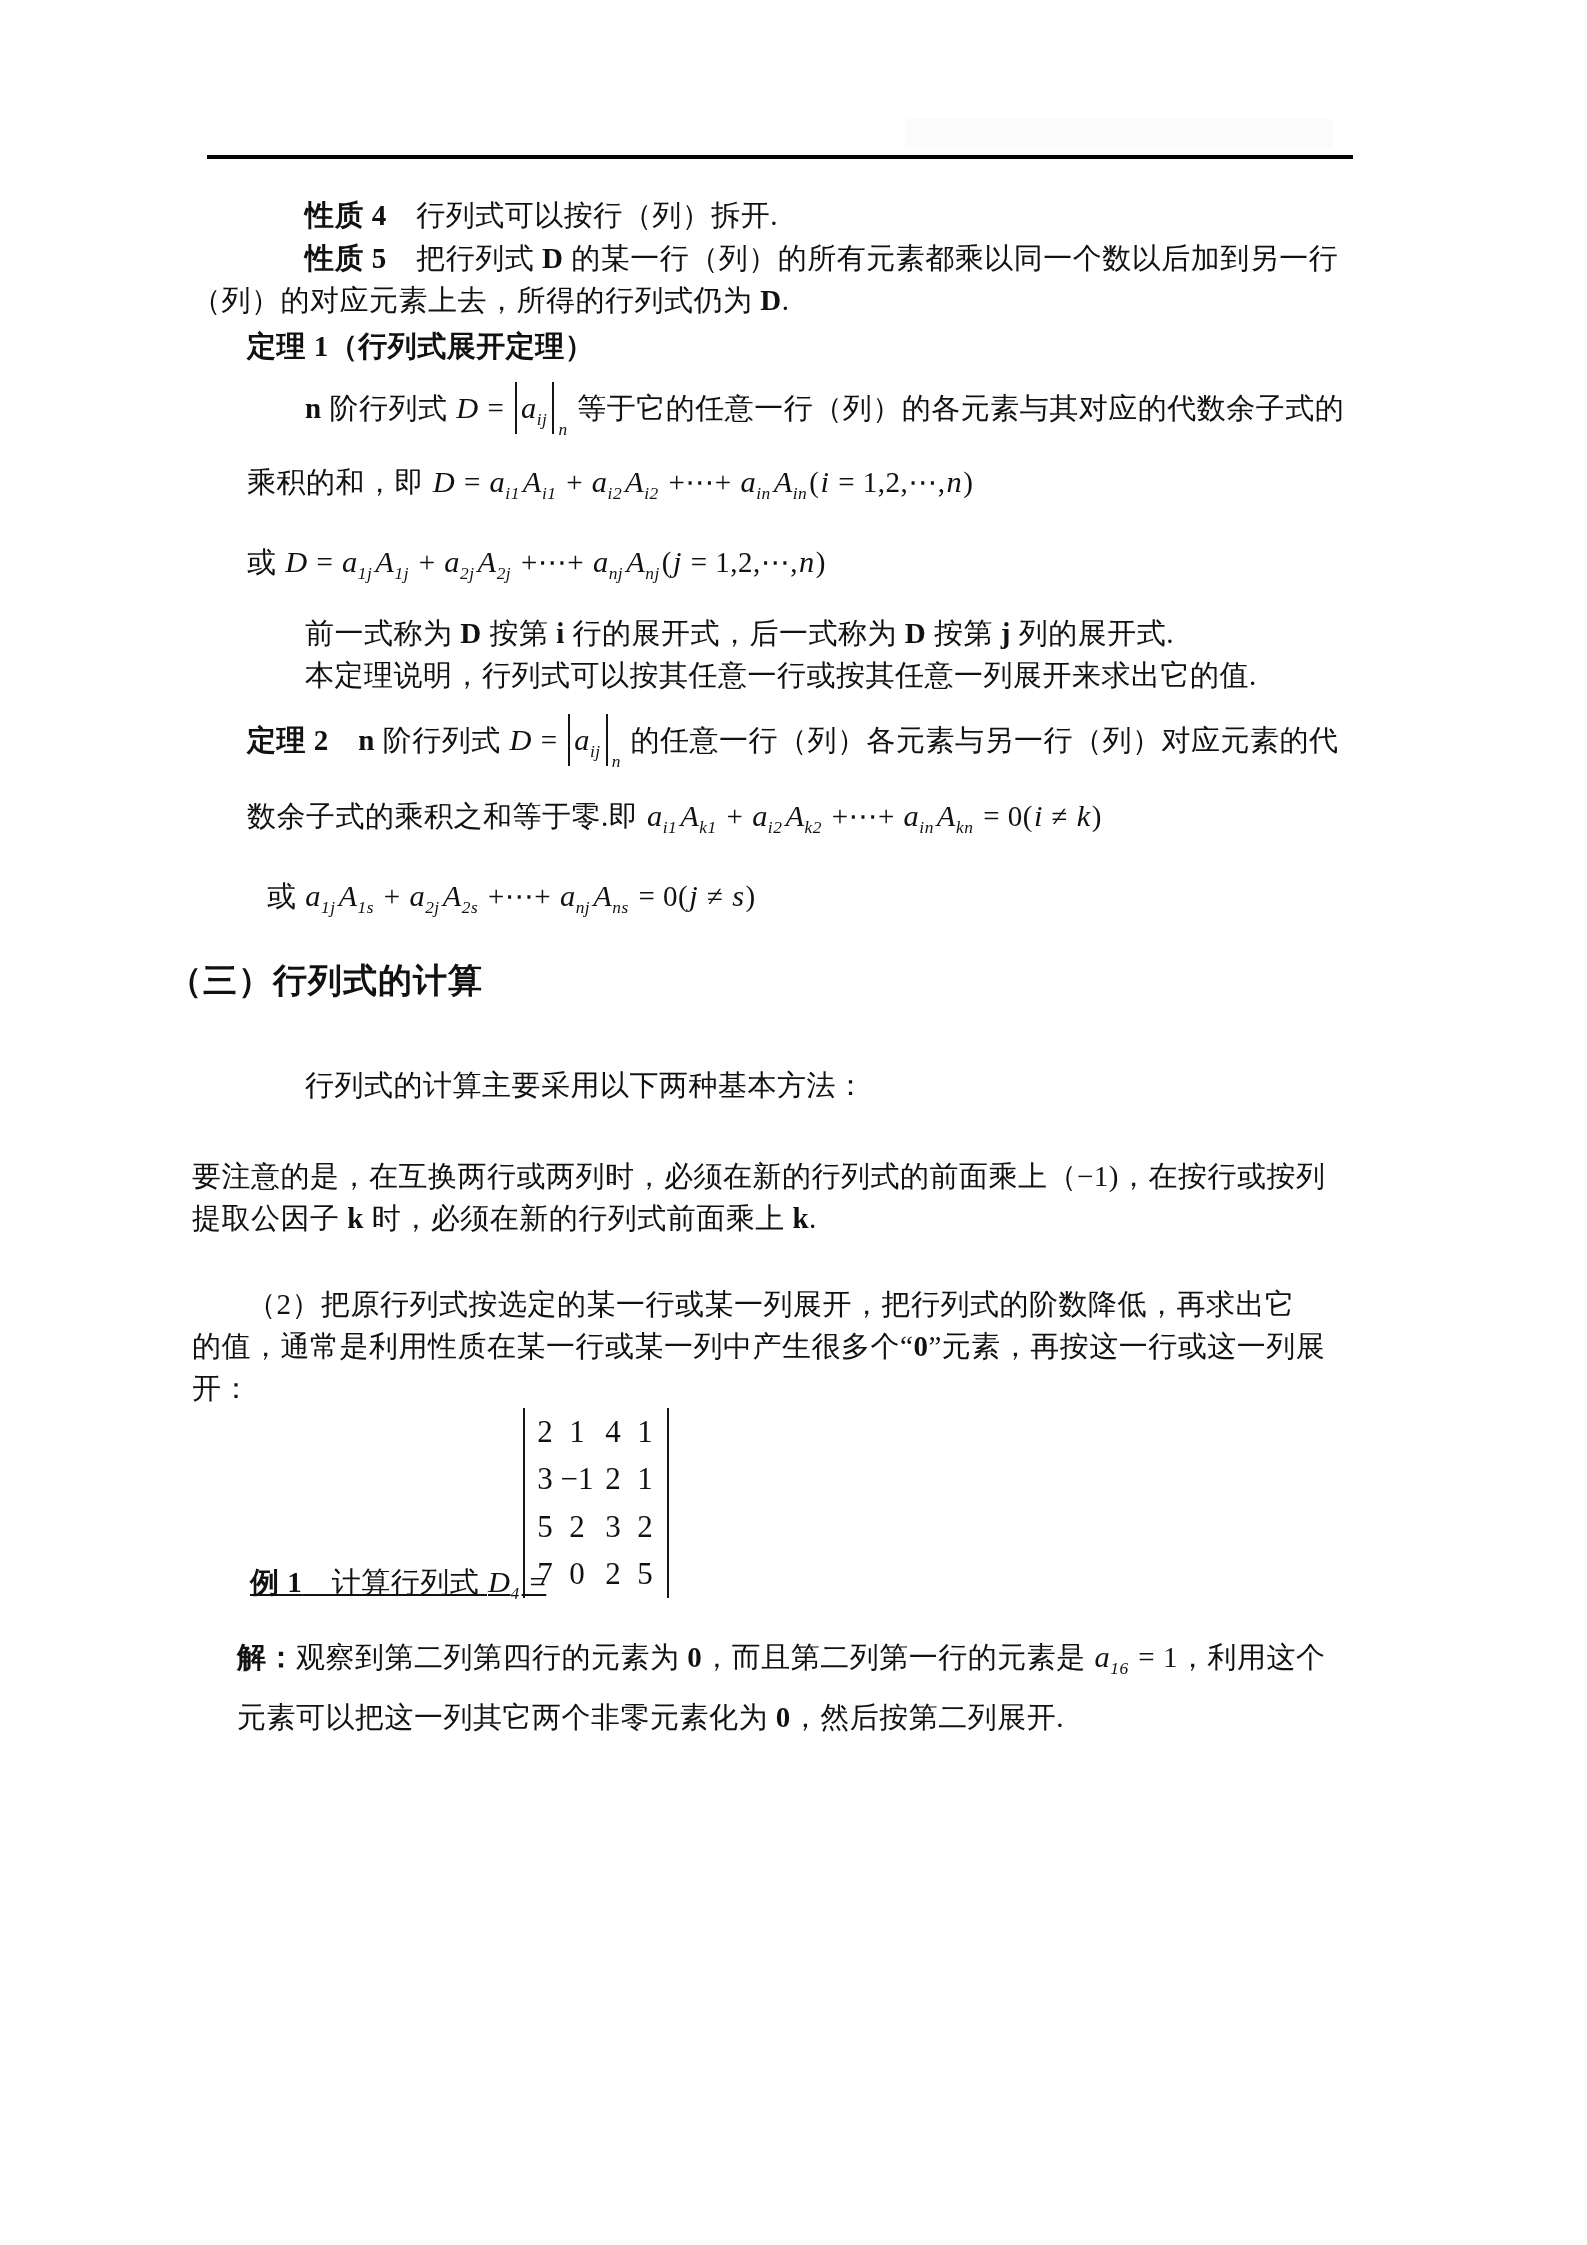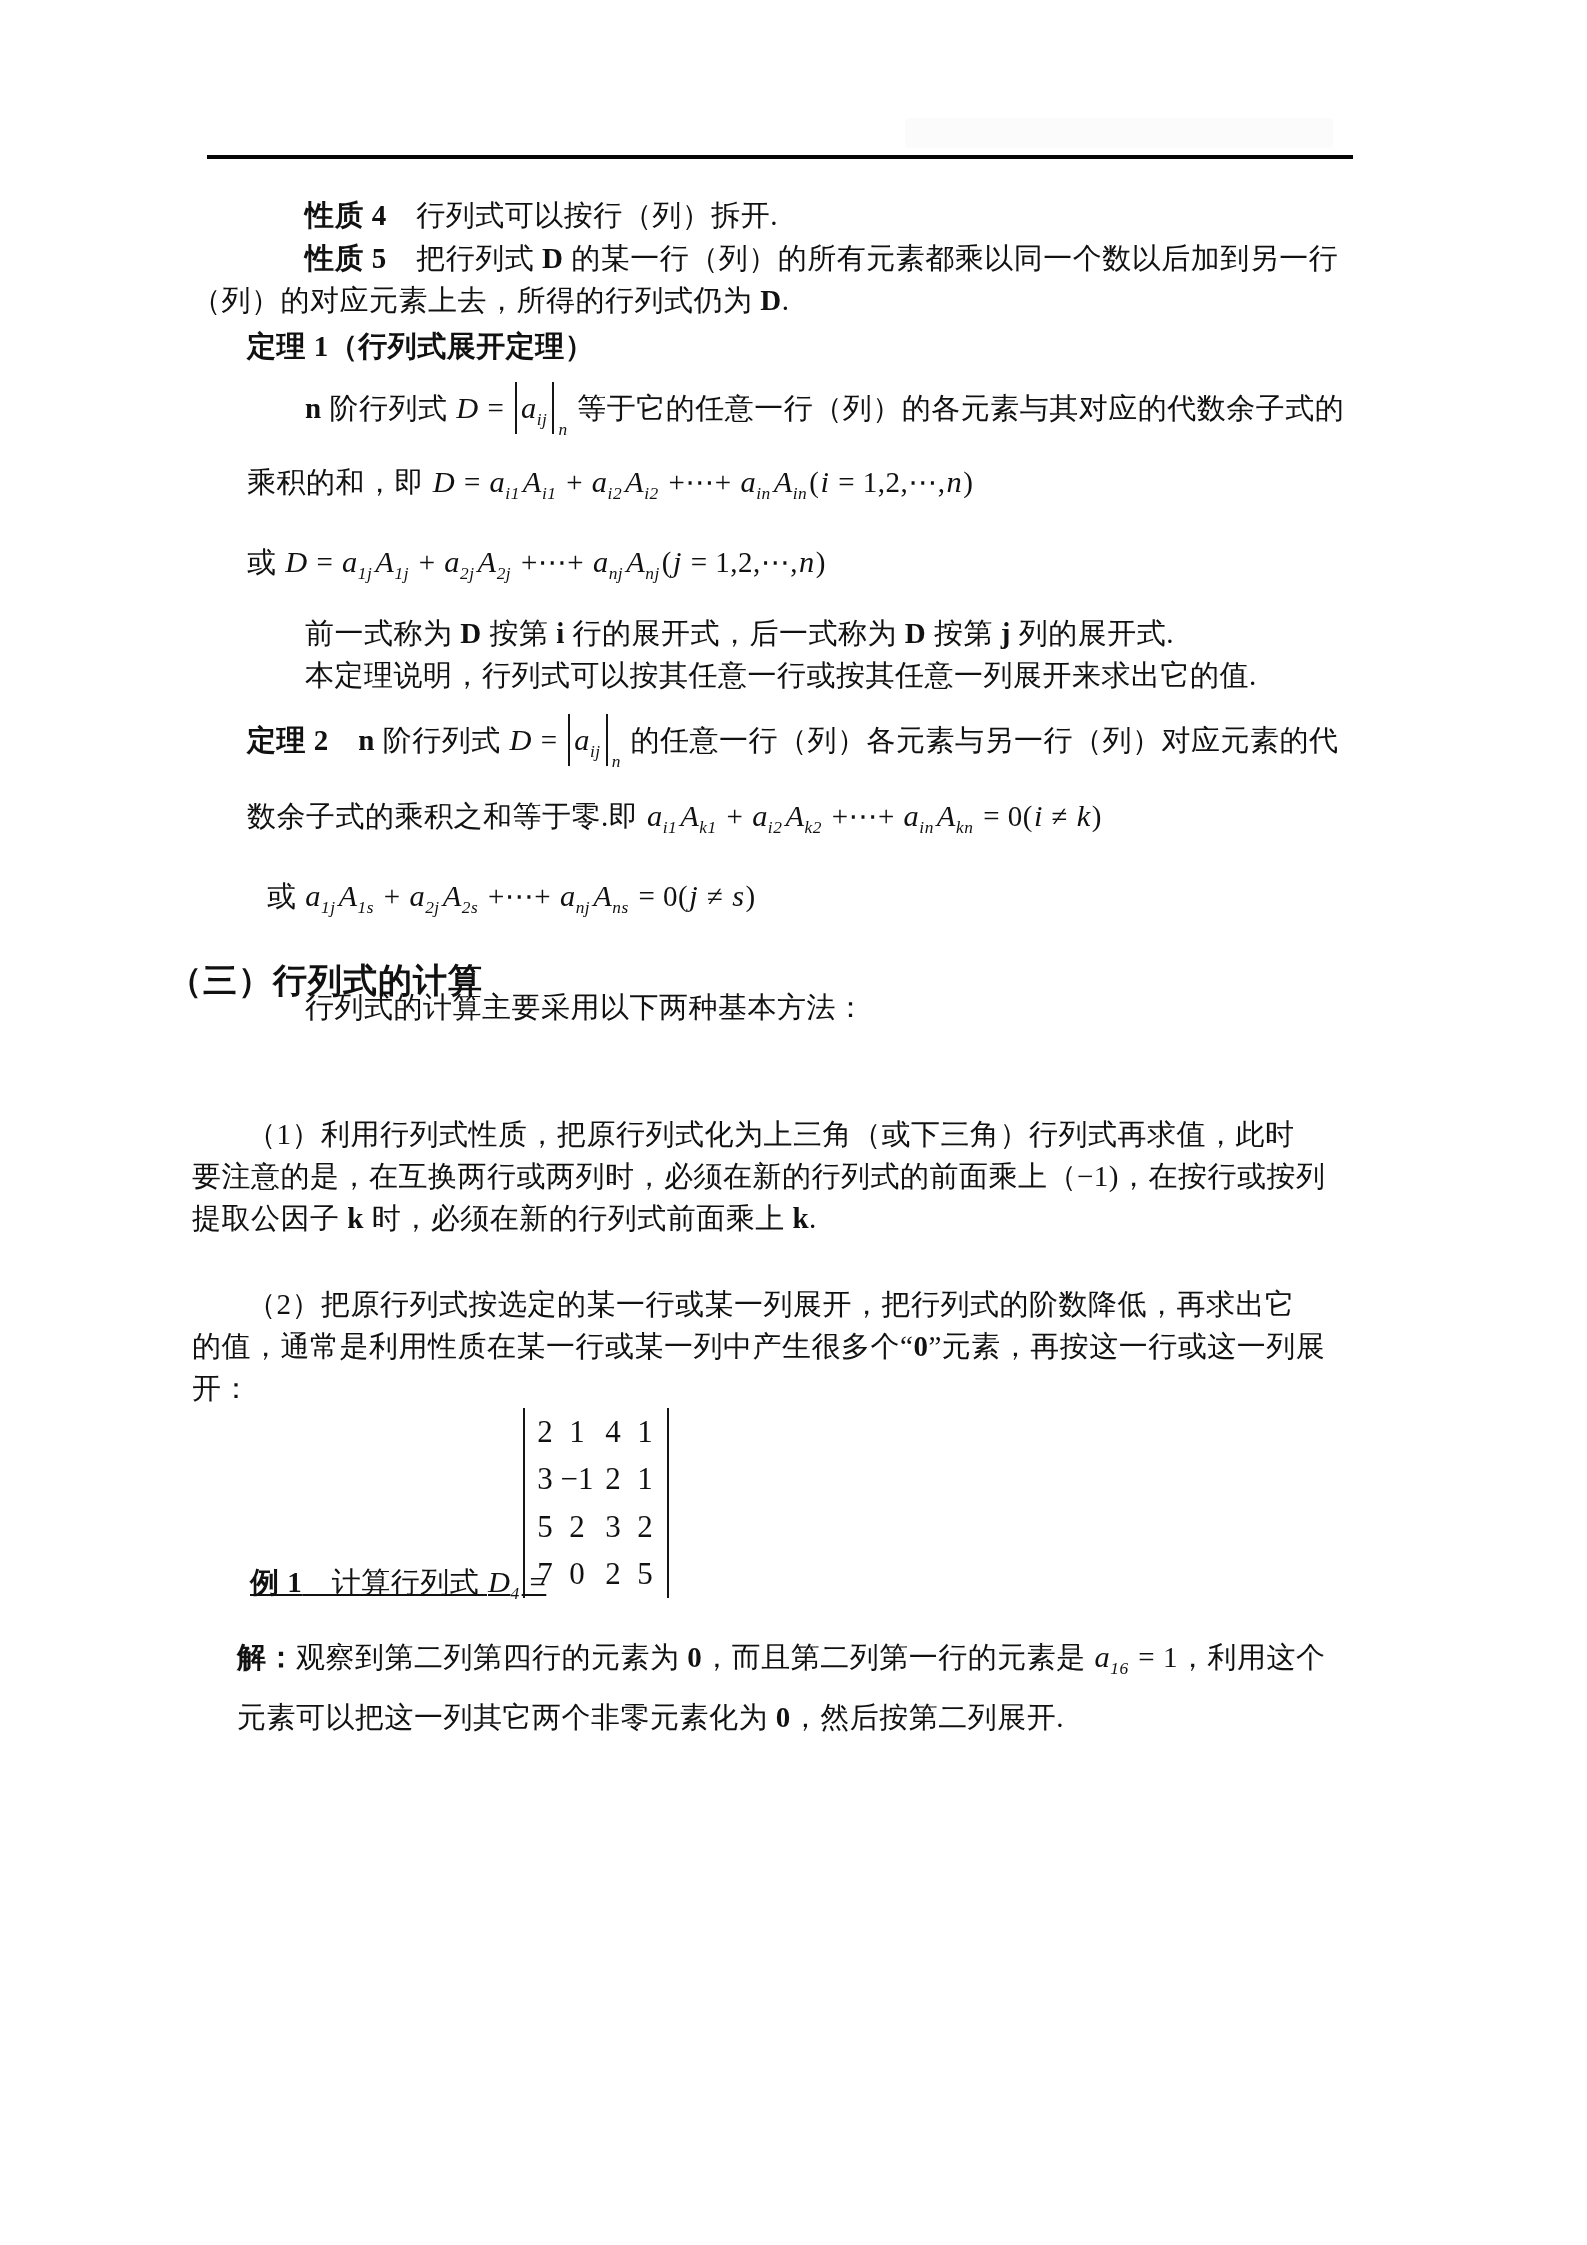--- a/index.html
+++ b/index.html
@@ -75,23 +75,22 @@
   <div class="ln" style="left:247px;top:542px;"><span class="rk-n">或 </span><span class="rk-v">D</span><span class="rk-n"> = </span><span class="rk-v">a</span><span class="rk-s">1j</span><span class="rk-v">A</span><span class="rk-s">1j</span><span class="rk-n"> + </span><span class="rk-v">a</span><span class="rk-s">2j</span><span class="rk-v">A</span><span class="rk-s">2j</span><span class="rk-n"> +⋯+ </span><span class="rk-v">a</span><span class="rk-s">nj</span><span class="rk-v">A</span><span class="rk-s">nj</span><span class="rk-n">(</span><span class="rk-v">j</span><span class="rk-n"> = 1,2,⋯,</span><span class="rk-v">n</span><span class="rk-n">)</span></div>
 
   <div class="ln" style="left:305px;top:614px;"><span class="rk-n">前一式称为 </span><span class="rk-b">D</span><span class="rk-n"> 按第 </span><span class="rk-b">i</span><span class="rk-n"> 行的展开式，后一式称为 </span><span class="rk-b">D</span><span class="rk-n"> 按第 </span><span class="rk-b">j</span><span class="rk-n"> 列的展开式.</span></div>
   <div class="ln" style="left:305px;top:656px;">本定理说明，行列式可以按其任意一行或按其任意一列展开来求出它的值.</div>
 
   <div class="ln" style="left:247px;top:714px;"><span class="rk-b">定理 2</span><span class="rk-n">　</span><span class="rk-b">n</span><span class="rk-n"> 阶行列式 </span><span class="rk-v">D</span><span class="rk-n"> = </span><span class="rk-bar"></span><span class="rk-v">a</span><span class="rk-s">ij</span><span class="rk-bar"></span><span class="rk-sn">n</span><span class="rk-n"> 的任意一行（列）各元素与另一行（列）对应元素的代</span></div>
   <div class="ln" style="left:247px;top:796px;"><span class="rk-n">数余子式的乘积之和等于零.即 </span><span class="rk-v">a</span><span class="rk-s">i1</span><span class="rk-v">A</span><span class="rk-s">k1</span><span class="rk-n"> + </span><span class="rk-v">a</span><span class="rk-s">i2</span><span class="rk-v">A</span><span class="rk-s">k2</span><span class="rk-n"> +⋯+ </span><span class="rk-v">a</span><span class="rk-s">in</span><span class="rk-v">A</span><span class="rk-s">kn</span><span class="rk-n"> = 0(</span><span class="rk-v">i</span><span class="rk-n"> ≠ </span><span class="rk-v">k</span><span class="rk-n">)</span></div>
   <div class="ln" style="left:267px;top:876px;"><span class="rk-n">或 </span><span class="rk-v">a</span><span class="rk-s">1j</span><span class="rk-v">A</span><span class="rk-s">1s</span><span class="rk-n"> + </span><span class="rk-v">a</span><span class="rk-s">2j</span><span class="rk-v">A</span><span class="rk-s">2s</span><span class="rk-n"> +⋯+ </span><span class="rk-v">a</span><span class="rk-s">nj</span><span class="rk-v">A</span><span class="rk-s">ns</span><span class="rk-n"> = 0(</span><span class="rk-v">j</span><span class="rk-n"> ≠ </span><span class="rk-v">s</span><span class="rk-n">)</span></div>
 
   <div class="ln heading" style="left:168px;top:958px;">（三）行列式的计算</div>
-  <div class="ln" style="left:305px;top:988px;">行列式的计算主要采用以下两种基本方法：</div>
+  <div class="ln" style="left:305px;top:1066px;">行列式的计算主要采用以下两种基本方法：</div>
 
-  <div class="ln" style="left:247px;top:1115px;">（1）利用行列式性质，把原行列式化为上三角（或下三角）行列式再求值，此时</div>
   <div class="ln" style="left:192px;top:1157px;">要注意的是，在互换两行或两列时，必须在新的行列式的前面乘上（−1)，在按行或按列</div>
   <div class="ln" style="left:192px;top:1199px;"><span class="rk-n">提取公因子 </span><span class="rk-b">k</span><span class="rk-n"> 时，必须在新的行列式前面乘上 </span><span class="rk-b">k</span><span class="rk-n">.</span></div>
 
   <div class="ln" style="left:247px;top:1285px;">（2）把原行列式按选定的某一行或某一列展开，把行列式的阶数降低，再求出它</div>
   <div class="ln" style="left:192px;top:1327px;"><span class="rk-n">的值，通常是利用性质在某一行或某一列中产生很多个“</span><span class="rk-b">0</span><span class="rk-n">”元素，再按这一行或这一列展</span></div>
   <div class="ln" style="left:192px;top:1369px;">开：</div>
 
   <div class="ln" style="left:250px;top:1562px;text-decoration:underline;"><span class="rk-b">例 1</span><span class="rk-n">　计算行列式  </span><span class="rk-v">D</span><span class="rk-s">4</span><span class="rk-n"> =</span></div>
 
   <div class="matrix">

